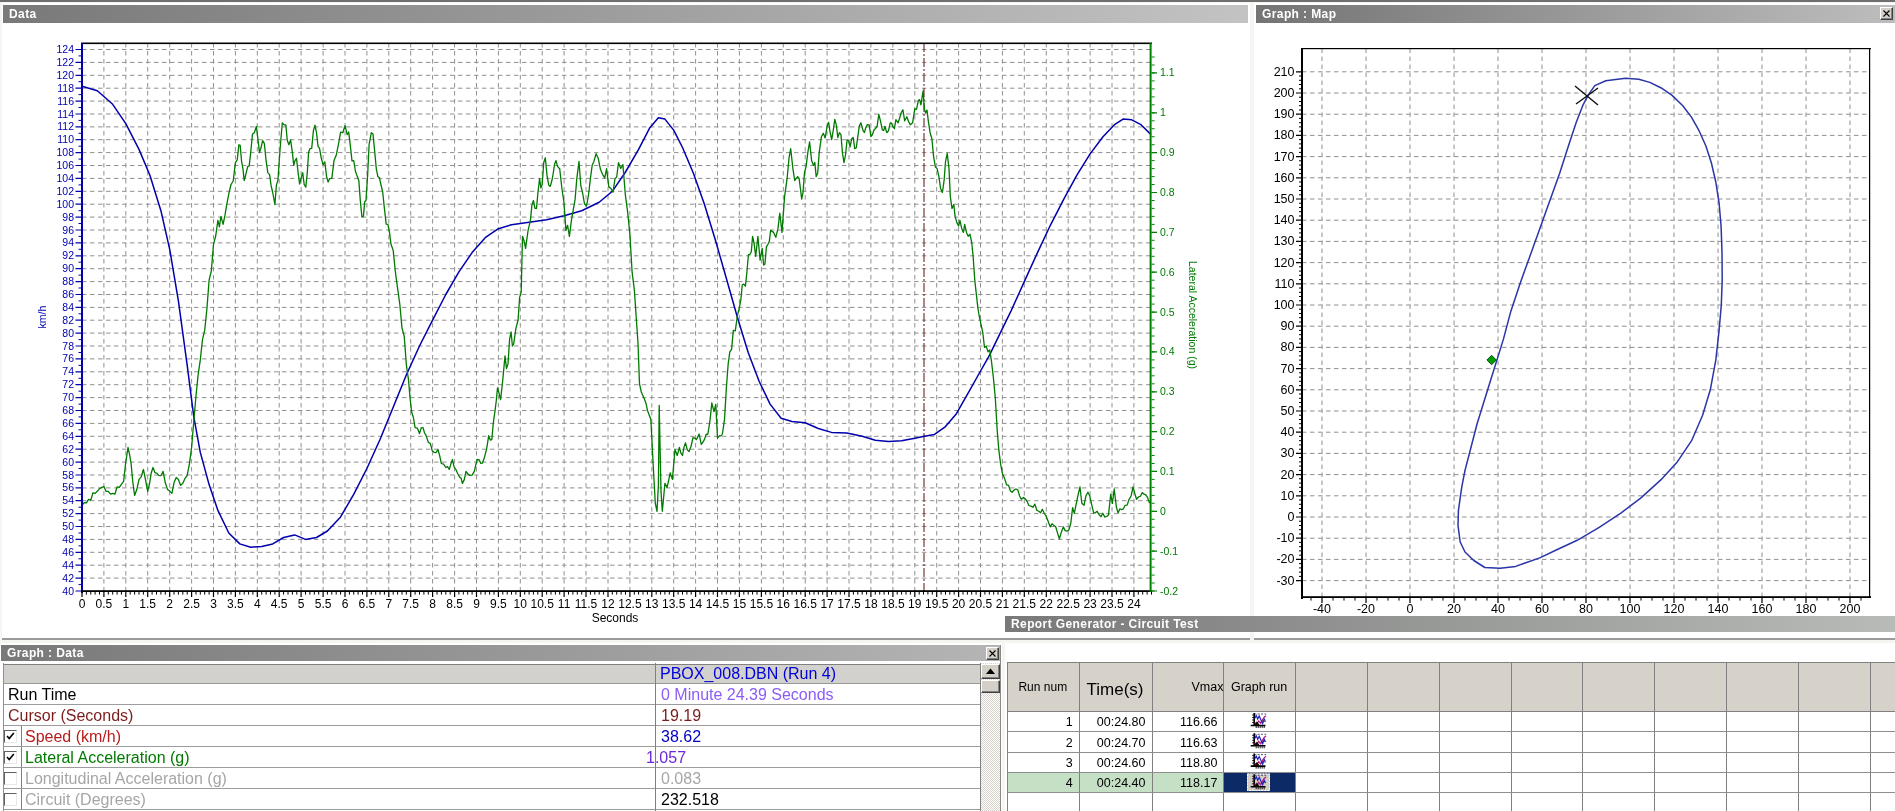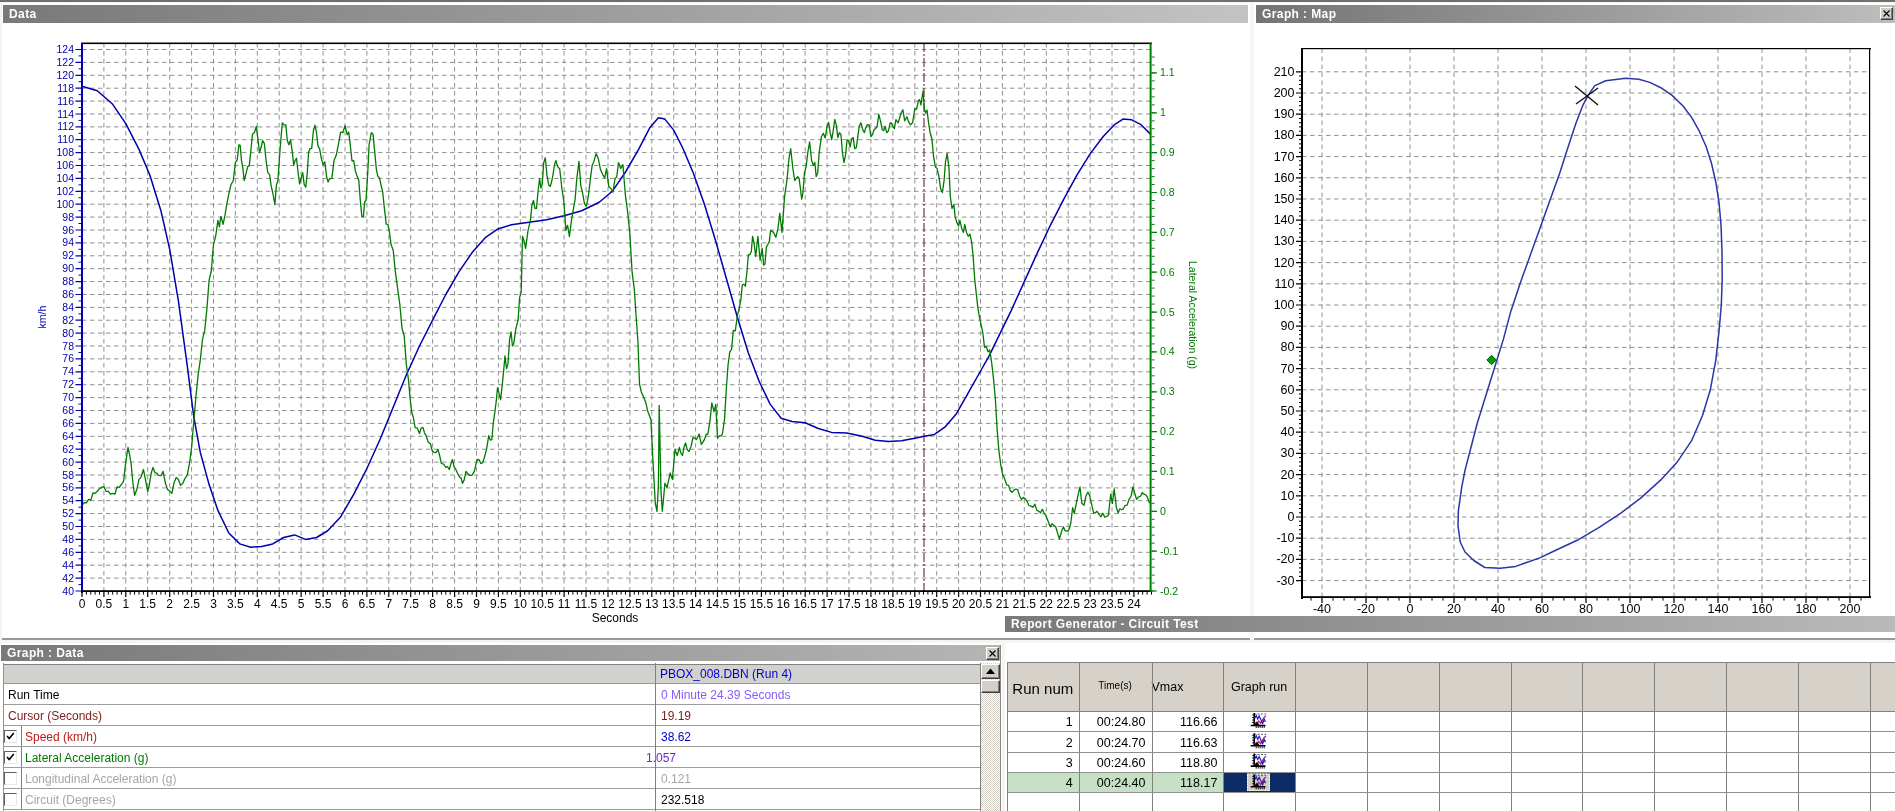--- a/index.html
+++ b/index.html
@@ -2,21 +2,21 @@
 <html><head><meta charset="utf-8"><style>
 *{margin:0;padding:0;box-sizing:border-box}
 body{width:1895px;height:811px;overflow:hidden;background:#f6f5f2;font-family:"Liberation Sans",sans-serif;position:relative}
 .abs{position:absolute}
 .tbar{position:absolute;color:#fff;font-weight:bold;font-size:12px;padding-left:6px;letter-spacing:.4px}
 .gd{stroke:#909090;stroke-width:1;fill:none;stroke-dasharray:4.5 3.5}
 .bl{fill:#0000ad;font-size:10.5px;font-family:"Liberation Sans",sans-serif}
 .gr{fill:#007a00;font-size:10.5px;font-family:"Liberation Sans",sans-serif}
 .bk{fill:#000;font-size:12px;font-family:"Liberation Sans",sans-serif}
 .mp{fill:#000;font-size:12.5px;font-family:"Liberation Sans",sans-serif}
-.cell{position:absolute;font-size:12px;line-height:20px;white-space:nowrap}
+.cell{position:absolute;font-size:16px;line-height:20px;white-space:nowrap}
 .rcell{position:absolute;font-size:12.5px;line-height:20px;text-align:right;white-space:nowrap}
 .xbtn{position:absolute;width:13px;height:13px;background:#d4d0c8;border:1px solid;border-color:#fff #404040 #404040 #fff;box-shadow:inset -1px -1px 0 #808080;}
 .vline{position:absolute;width:1px;background:#808080}
 .hline{position:absolute;height:1px;background:#9c9c9c}
 .cb{position:absolute;width:13px;height:13px;background:#fff;border:1px solid #606060;border-color:#606060 #e8e8e8 #e8e8e8 #606060}
 </style></head><body>
 <div class="abs" style="left:0;top:0;width:1895px;height:2px;background:#6f6f6f"></div>
 <div class="abs" style="left:2px;top:3px;width:1248px;height:637px;background:#fff;border-bottom:2px solid #9a9a9a"></div>
 <div class="tbar" style="left:3px;top:5px;width:1245px;height:18px;line-height:18px;background:linear-gradient(to right,#797979,#c3c3c3)">Data</div>
 <div class="abs" style="left:1254px;top:3px;width:641px;height:637px;background:#fff;border-bottom:2px solid #9a9a9a"></div>
@@ -51,21 +51,21 @@
 <div class="hline" style="left:3px;top:746px;width:977px"></div>
 <div class="cell" style="left:25px;top:748px;color:#007a00">Lateral Acceleration (g)</div>
 <div class="cell" style="left:646px;top:748px;color:#6d28d9">1.057</div>
 <div class="cb" style="left:4px;top:751px"></div>
 <svg class="abs" style="left:5px;top:752px" width="11" height="11">
     <path d="M2 5 L4.2 7.5 L8.8 2" stroke="#000" stroke-width="1.6" fill="none"></path>
   </svg>
 <div class="vline" style="left:21px;top:747px;height:21px"></div>
 <div class="hline" style="left:3px;top:767px;width:977px"></div>
 <div class="cell" style="left:25px;top:769px;color:#a6a6a6">Longitudinal Acceleration (g)</div>
-<div class="cell" style="left:661px;top:769px;color:#a6a6a6">0.121</div>
+<div class="cell" style="left:661px;top:769px;color:#a6a6a6">0.083</div>
 <div class="cb" style="left:4px;top:772px"></div>
 <div class="vline" style="left:21px;top:768px;height:21px"></div>
 <div class="hline" style="left:3px;top:788px;width:977px"></div>
 <div class="cell" style="left:25px;top:790px;color:#a6a6a6">Circuit (Degrees)</div>
 <div class="cell" style="left:661px;top:790px;color:#000000">232.518</div>
 <div class="cb" style="left:4px;top:793px"></div>
 <div class="vline" style="left:21px;top:789px;height:21px"></div>
 <div class="hline" style="left:3px;top:809px;width:977px"></div>
 <div class="vline" style="left:3px;top:663px;height:148px;background:#909090"></div>
 <div class="vline" style="left:655px;top:663px;height:148px"></div>
@@ -73,23 +73,23 @@
 <div class="vline" style="left:1000px;top:645px;height:166px;background:#888"></div>
 <div class="abs" style="left:981px;top:663px;width:19px;height:148px;background:repeating-conic-gradient(#ffffff 0% 25%,#d6d2ca 0% 50%) 0 0/2px 2px"></div>
 <div class="abs" style="left:981px;top:664px;width:19px;height:15px;background:#d4d0c8;border:1px solid;border-color:#fff #404040 #404040 #fff;box-shadow:inset -1px -1px 0 #808080"></div>
 <svg class="abs" style="left:985px;top:668px" width="11" height="7">
     <path d="M5.5 0.5 L10 6 L1 6 Z" fill="#000"></path>
   </svg>
 <div class="abs" style="left:981px;top:680px;width:19px;height:13px;background:#d4d0c8;border:1px solid;border-color:#fff #404040 #404040 #fff;box-shadow:inset -1px -1px 0 #808080"></div>
 <div class="abs" style="left:1005px;top:643px;width:890px;height:168px;background:#fff"></div>
 <div class="tbar" style="left:1005px;top:616px;width:1012px;height:16px;line-height:16px;background:linear-gradient(to right,#797979,#c0c4c0)">Report Generator - Circuit Test</div>
 <div class="abs" style="left:1007px;top:662px;width:888px;height:49px;background:#d6d2ca"></div>
-<div class="abs" style="left:1007px;top:680px;width:71.6px;font-size:15px;text-align:center;white-space:nowrap">Run num</div>
-<div class="abs" style="left:1078.6px;top:680px;width:72.9px;font-size:10px;text-align:center;white-space:nowrap">Time(s)</div>
-<div class="abs" style="left:1151.5px;top:680px;width:71.9px;font-size:12.5px;text-align:left;white-space:nowrap">Vmax</div>
+<div class="abs" style="left:1007px;top:680px;width:71.6px;font-size:12px;text-align:center;white-space:nowrap">Run num</div>
+<div class="abs" style="left:1078.6px;top:680px;width:72.9px;font-size:17px;text-align:center;white-space:nowrap">Time(s)</div>
+<div class="abs" style="left:1151.5px;top:680px;width:71.9px;font-size:12.5px;text-align:right;white-space:nowrap">Vmax</div>
 <div class="abs" style="left:1223.4px;top:680px;width:71.4px;font-size:12.5px;text-align:center;white-space:nowrap">Graph run</div>
 <div class="abs" style="left:1007.5px;top:772px;width:216px;height:20px;background:#c6e0c6"></div>
 <div class="abs" style="left:1223.4px;top:771.9px;width:71.4px;height:20.3px;background:#0c2a66"></div>
 <div class="vline" style="left:1007px;top:662px;height:149px;background:#808080"></div>
 <div class="vline" style="left:1078.6px;top:662px;height:149px;background:#808080"></div>
 <div class="vline" style="left:1151.5px;top:662px;height:149px;background:#808080"></div>
 <div class="vline" style="left:1223.4px;top:662px;height:149px;background:#808080"></div>
 <div class="vline" style="left:1294.8px;top:662px;height:149px;background:#808080"></div>
 <div class="vline" style="left:1366.7px;top:662px;height:149px;background:#808080"></div>
 <div class="vline" style="left:1438.6px;top:662px;height:149px;background:#808080"></div>

